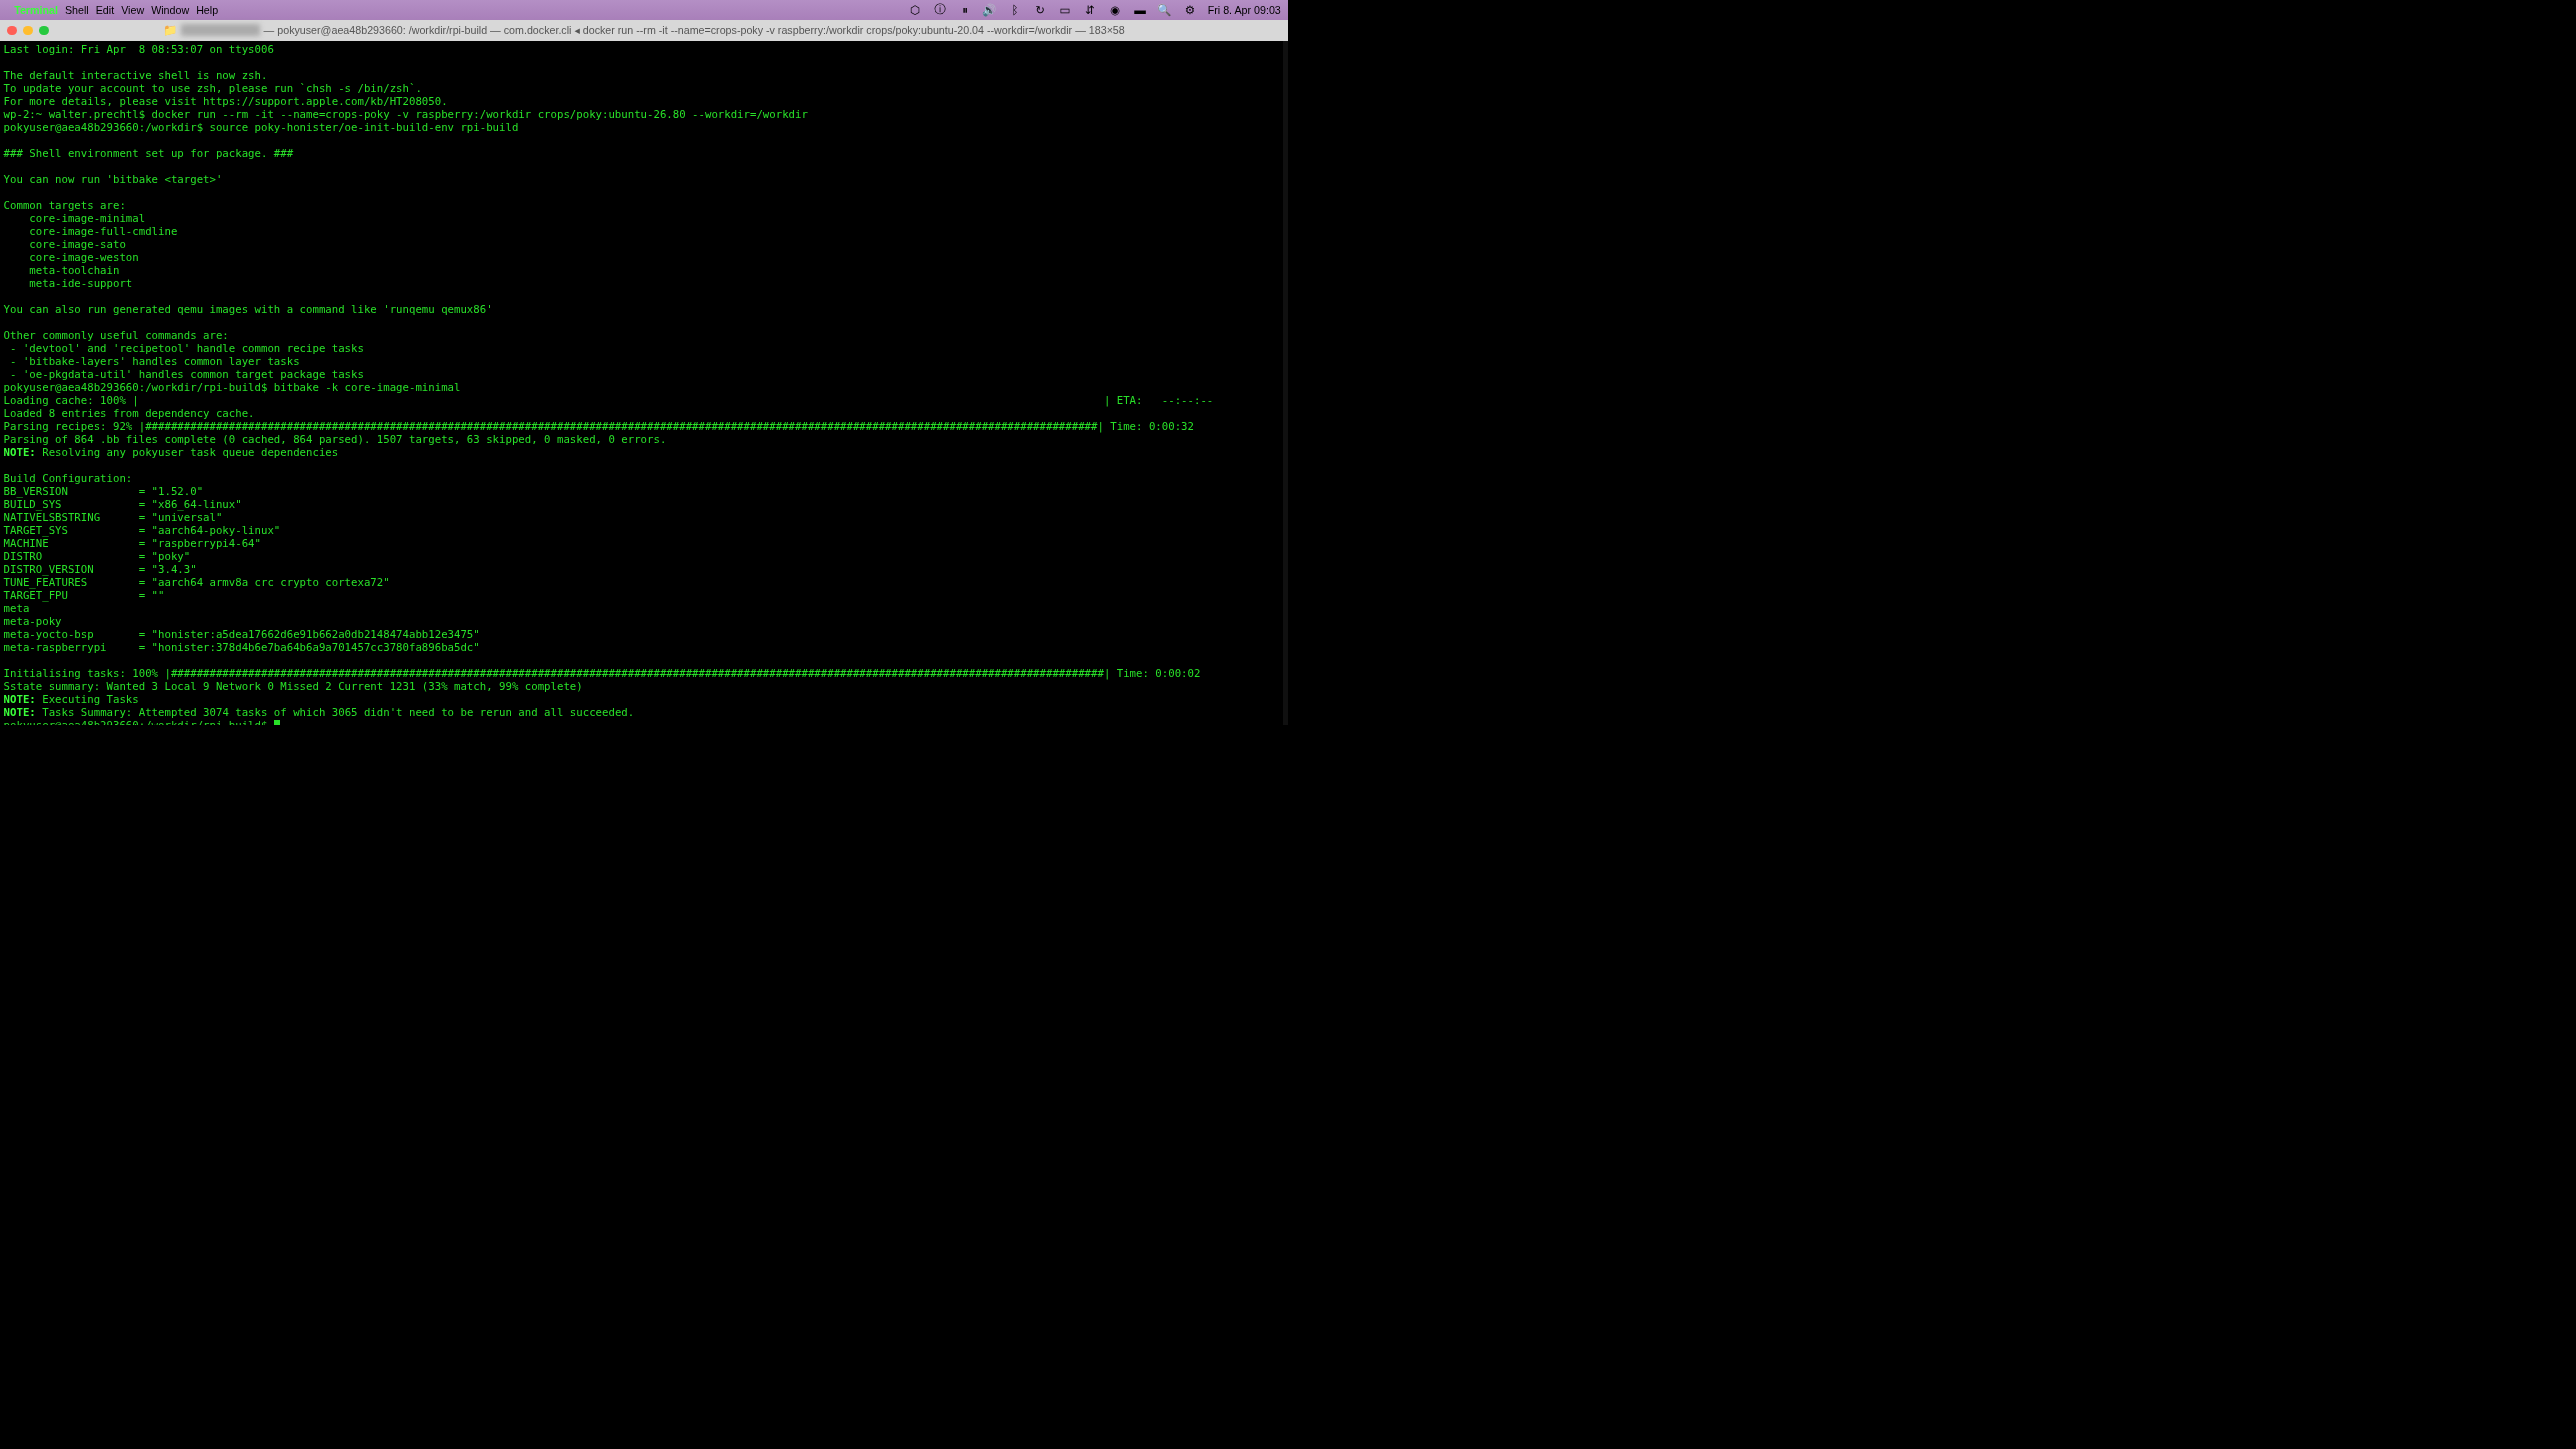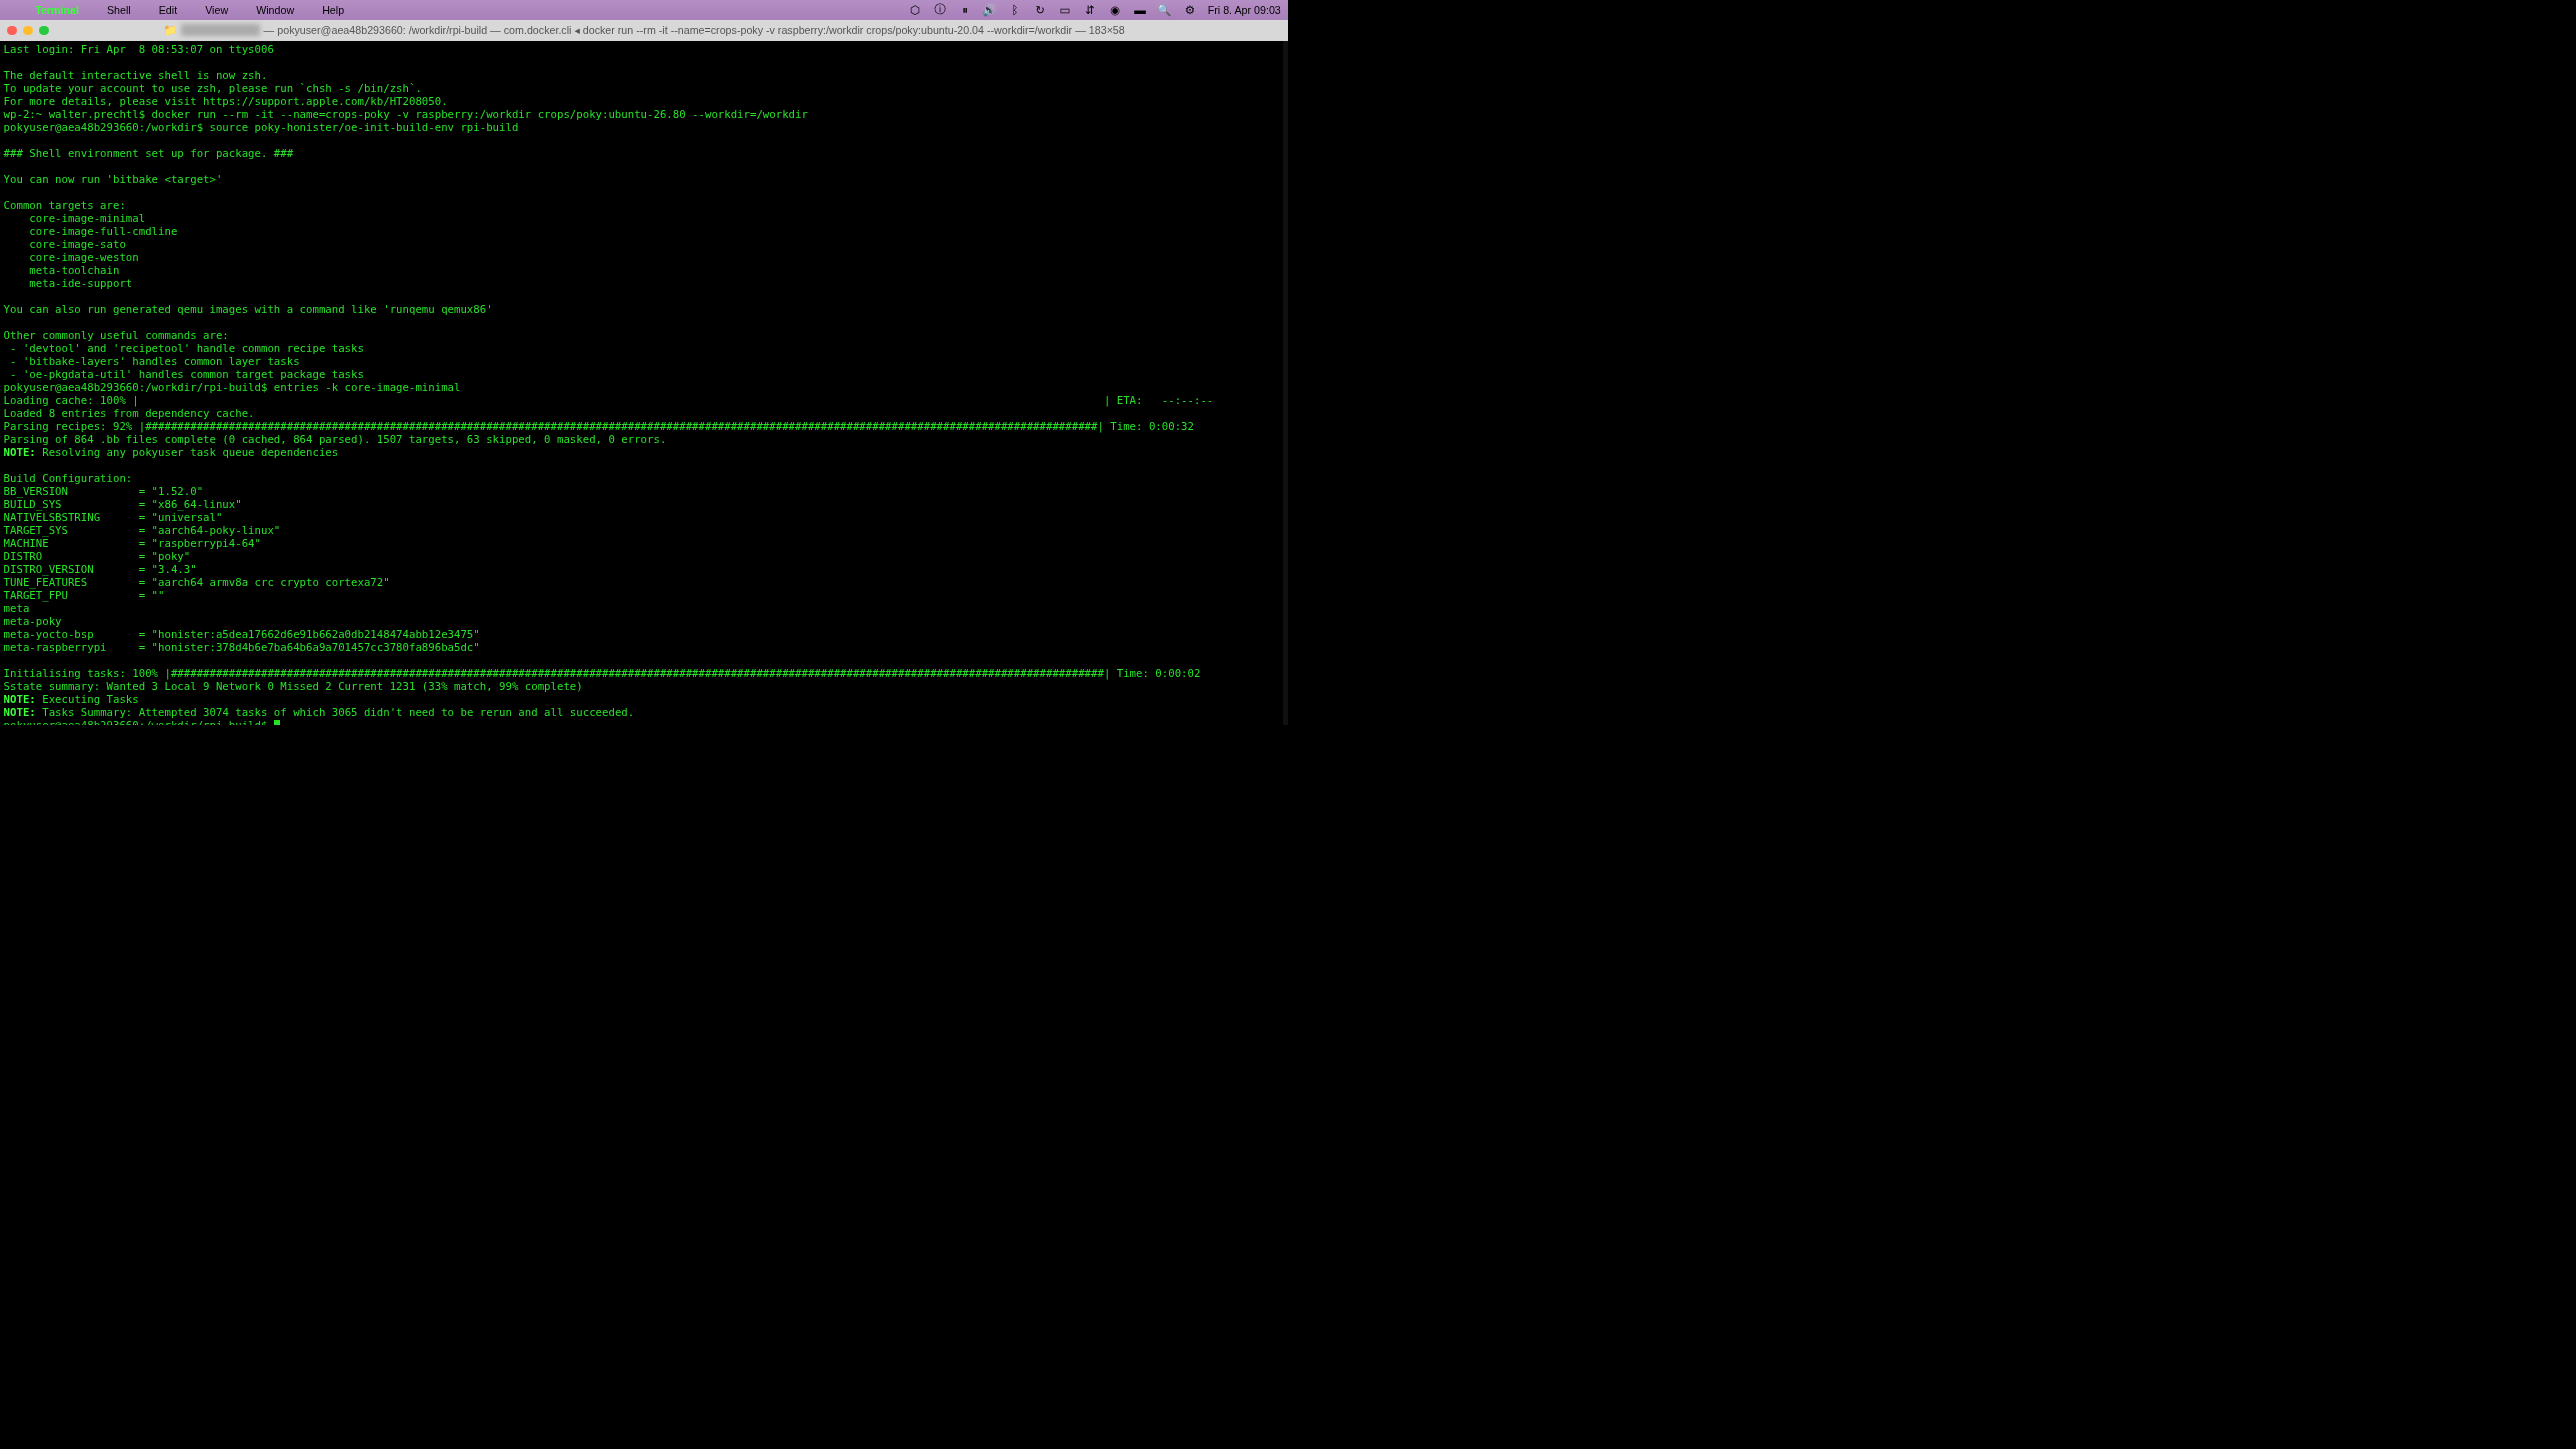--- a/index.html
+++ b/index.html
@@ -14,21 +14,21 @@
     .menubar {
       height: 19.7px;
       background: linear-gradient(180deg, #b48fc5 0%, #a87fb9 100%);
       display: flex;
       align-items: center;
       padding: 0 7.2px;
       font-size: 10.7px;
       color: #000;
       justify-content: space-between;
     }
-    .menubar-left { display: flex; align-items: flex-end; gap: 28px; }
+    .menubar-left { display: flex; align-items: flex-end; gap: 7px; }
     .menubar-right { display: flex; align-items: center; gap: 10.7px; }
     .apple-logo { font-size: 12.5px; }
     .menu-item { cursor: default; }
     .menu-item.bold { font-weight: 600; }
     .menubar-icon { width: 14.3px; height: 14.3px; display: inline-flex; align-items: center; justify-content: center; font-size: 11.6px; }
     .window {
       position: absolute;
       top: 19.7px;
       left: 0;
       right: 0;
@@ -146,21 +146,21 @@
 <span>    core-image-weston</span>
 <span>    meta-toolchain</span>
 <span>    meta-ide-support</span>
 <span></span>
 <span>You can also run generated qemu images with a command like 'runqemu qemux86'</span>
 <span></span>
 <span>Other commonly useful commands are:</span>
 <span> - 'devtool' and 'recipetool' handle common recipe tasks</span>
 <span> - 'bitbake-layers' handles common layer tasks</span>
 <span> - 'oe-pkgdata-util' handles common target package tasks</span>
-<span>pokyuser@aea48b293660:/workdir/rpi-build$ entries -k core-image-minimal</span>
+<span>pokyuser@aea48b293660:/workdir/rpi-build$ bitbake -k core-image-minimal</span>
 <span>Loading cache: 100% |                                                                                                                                                      | ETA:   --:--:--</span>
 <span>Loaded 8 entries from dependency cache.</span>
 <span>Parsing recipes: 92% |####################################################################################################################################################| Time: 0:00:32</span>
 <span>Parsing of 864 .bb files complete (0 cached, 864 parsed). 1507 targets, 63 skipped, 0 masked, 0 errors.</span>
 <span class="bold">NOTE:</span><span> Resolving any pokyuser task queue dependencies</span>
 
 <span>Build Configuration:</span>
 <span>BB_VERSION           = "1.52.0"</span>
 <span>BUILD_SYS            = "x86_64-linux"</span>
 <span>NATIVELSBSTRING      = "universal"</span>

